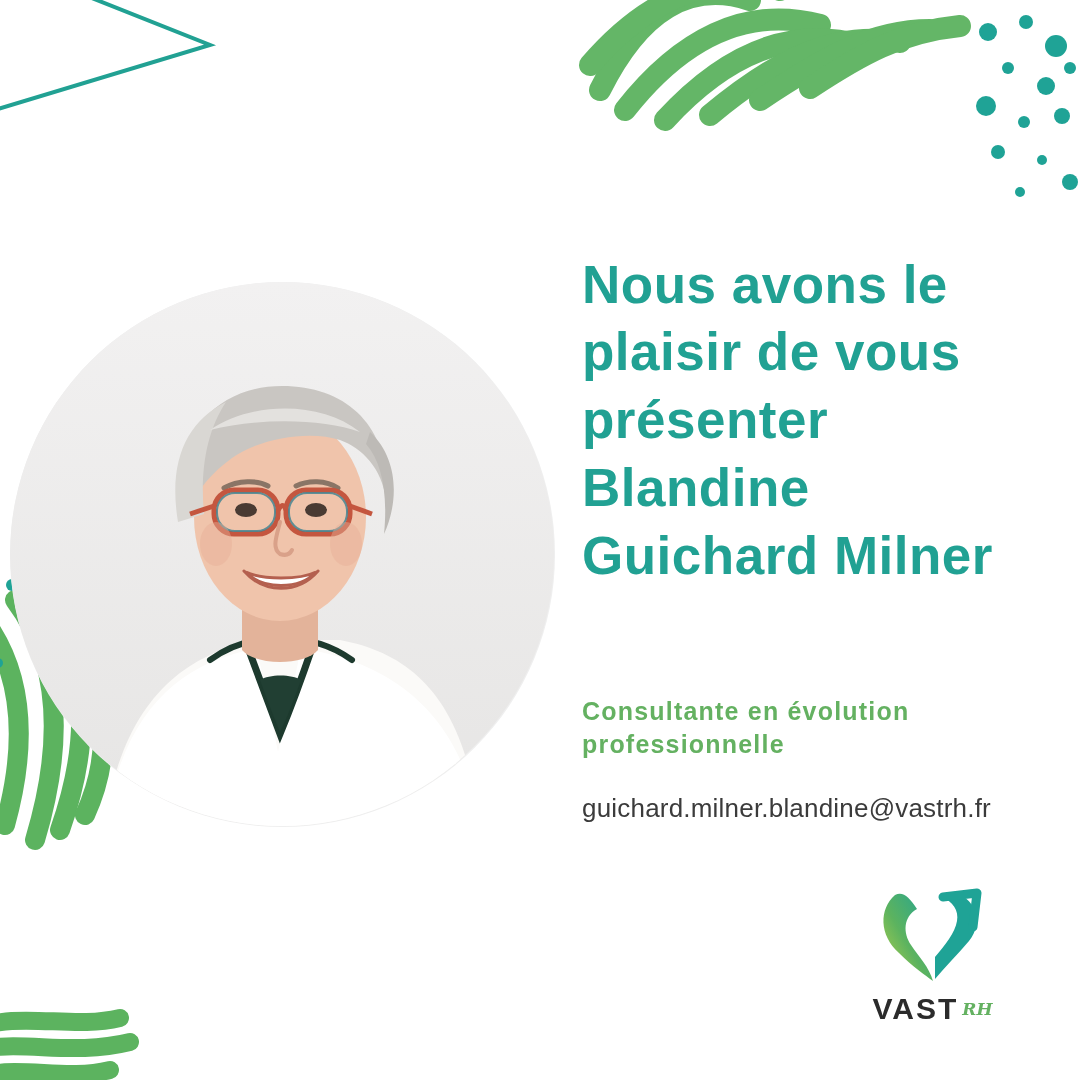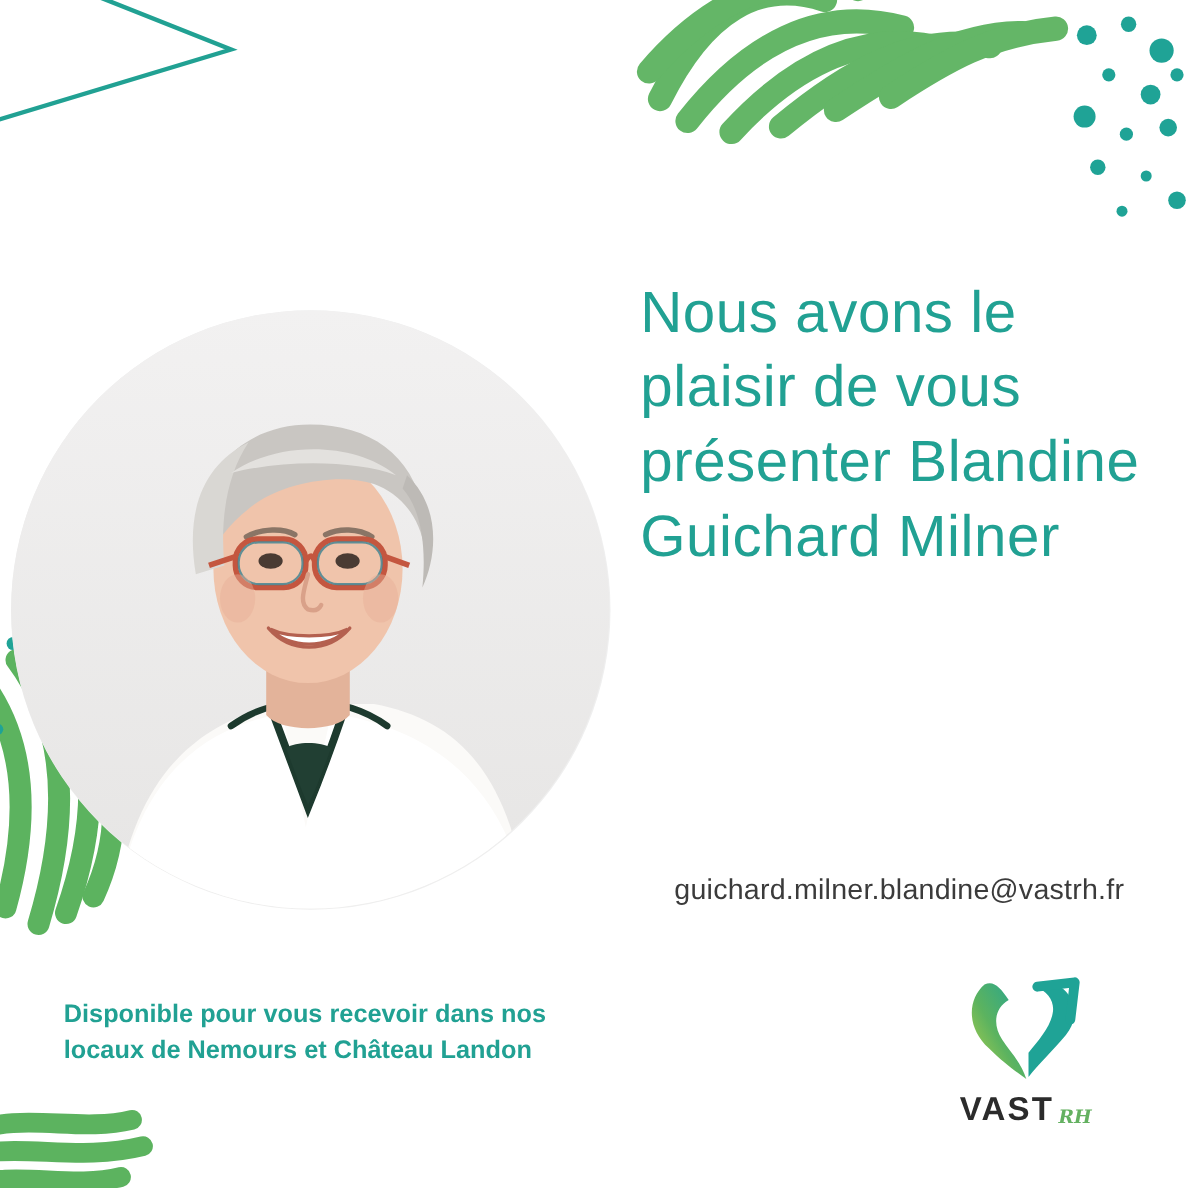--- a/index.html
+++ b/index.html
@@ -75,21 +75,21 @@
   .portrait-svg { display: block; width: 100%; height: 100%; }
 
   
   .headline {
     position: absolute;
     left: 582px;
     top: 215px;
     width: 470px;
     font-size: 53px;
     line-height: 1.28;
-    font-weight: normal;
+    font-weight: bold;
     color: #21a193;
     letter-spacing: 0.5px;
   }
   .subtitle {
     position: absolute;
     left: 582px;
     top: 695px;
     width: 450px;
     font-size: 25px;
     line-height: 1.33;
@@ -100,21 +100,21 @@
   .contact {
     position: absolute;
     left: 582px;
     top: 790px;
     width: 470px;
     font-size: 26px;
     line-height: 1.45;
     color: #3b3b3b;
     letter-spacing: 0.2px;
   }
-  .contact div { white-space: nowrap; margin-left: 31px; }
+  .contact div { white-space: nowrap; }
 
   .availability {
     position: absolute;
     left: 58px;
     top: 905px;
     width: 470px;
     font-size: 23px;
     line-height: 1.45;
     font-weight: bold;
     color: #21a193;
@@ -130,21 +130,21 @@
     text-align: center;
   }
   .logo-mark { width: 120px; height: 105px; display: block; margin: 0 auto; }
   .logo-text {
     margin-top: 4px;
     font-size: 30px;
     font-weight: bold;
     letter-spacing: 2px;
     color: #2b2b2b;
     display: flex;
-    align-items: flex-end;
+    align-items: center;
     justify-content: center;
     gap: 4px;
   }
   .logo-rh {
     font-family: "DejaVu Serif", serif;
     font-style: italic;
     font-size: 17px;
     font-weight: bold;
     color: #64b161;
     letter-spacing: 0;
@@ -269,26 +269,26 @@
         <path d="M234 289 C 254 312, 288 312, 308 289" fill="none" stroke="#b4604f" stroke-width="3" stroke-linecap="round"></path>
 
         <ellipse cx="206" cy="262" rx="16" ry="22" fill="#e6b096" opacity="0.45"></ellipse>
         <ellipse cx="336" cy="262" rx="16" ry="22" fill="#e6b096" opacity="0.45"></ellipse>
       </g>
     </svg>
   </div>
 
   <h1 class="headline">Nous avons le plaisir de vous présenter Blandine Guichard Milner</h1>
 
+  <div class="subtitle">Consultante en évolution professionnelle</div>
 
   <div class="contact">
     <div>guichard.milner.blandine@vastrh.fr</div>
   </div>
 
-  <div class="availability">Disponible pour vous recevoir dans nos locaux de Nemours et Château Landon</div>
 
   <div class="logo">
     <svg class="logo-mark" viewBox="0 0 120 105" xmlns="http://www.w3.org/2000/svg">
       <defs>
         <linearGradient id="logoGrad" x1="0" y1="1" x2="1" y2="0">
           <stop offset="0%" stop-color="#b9d24a"></stop>
           <stop offset="45%" stop-color="#5cb35f"></stop>
           <stop offset="100%" stop-color="#1fa396"></stop>
         </linearGradient>
       </defs>

